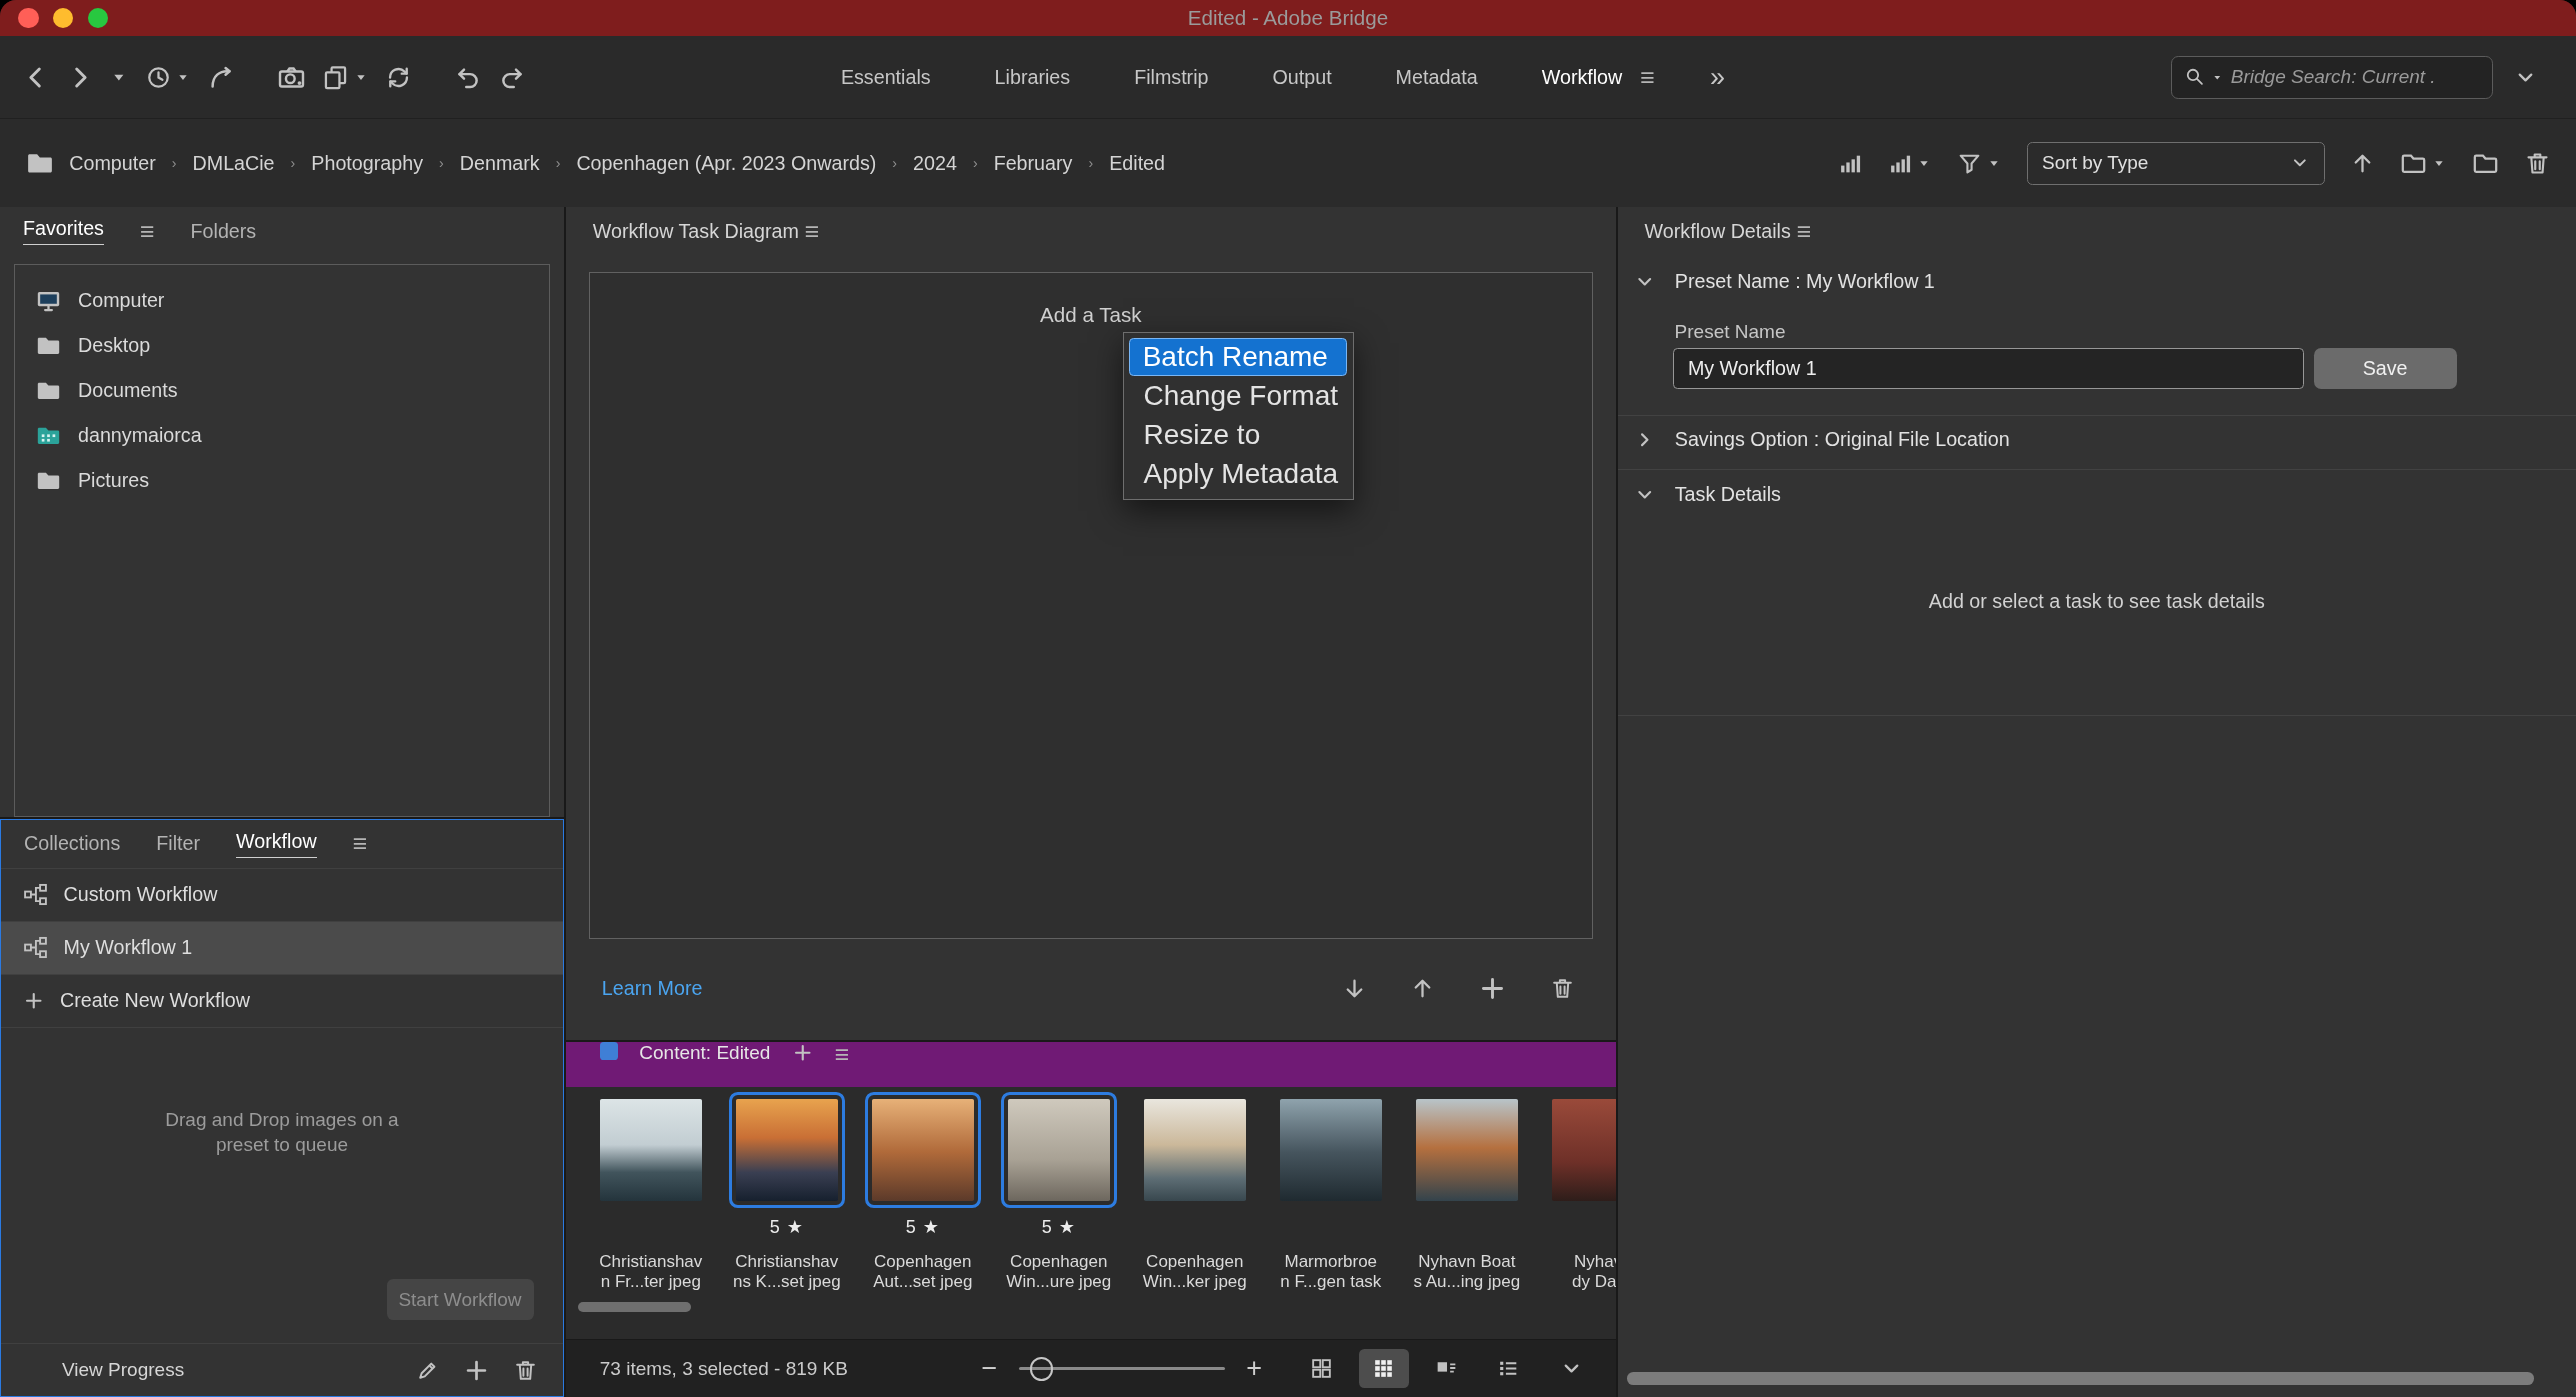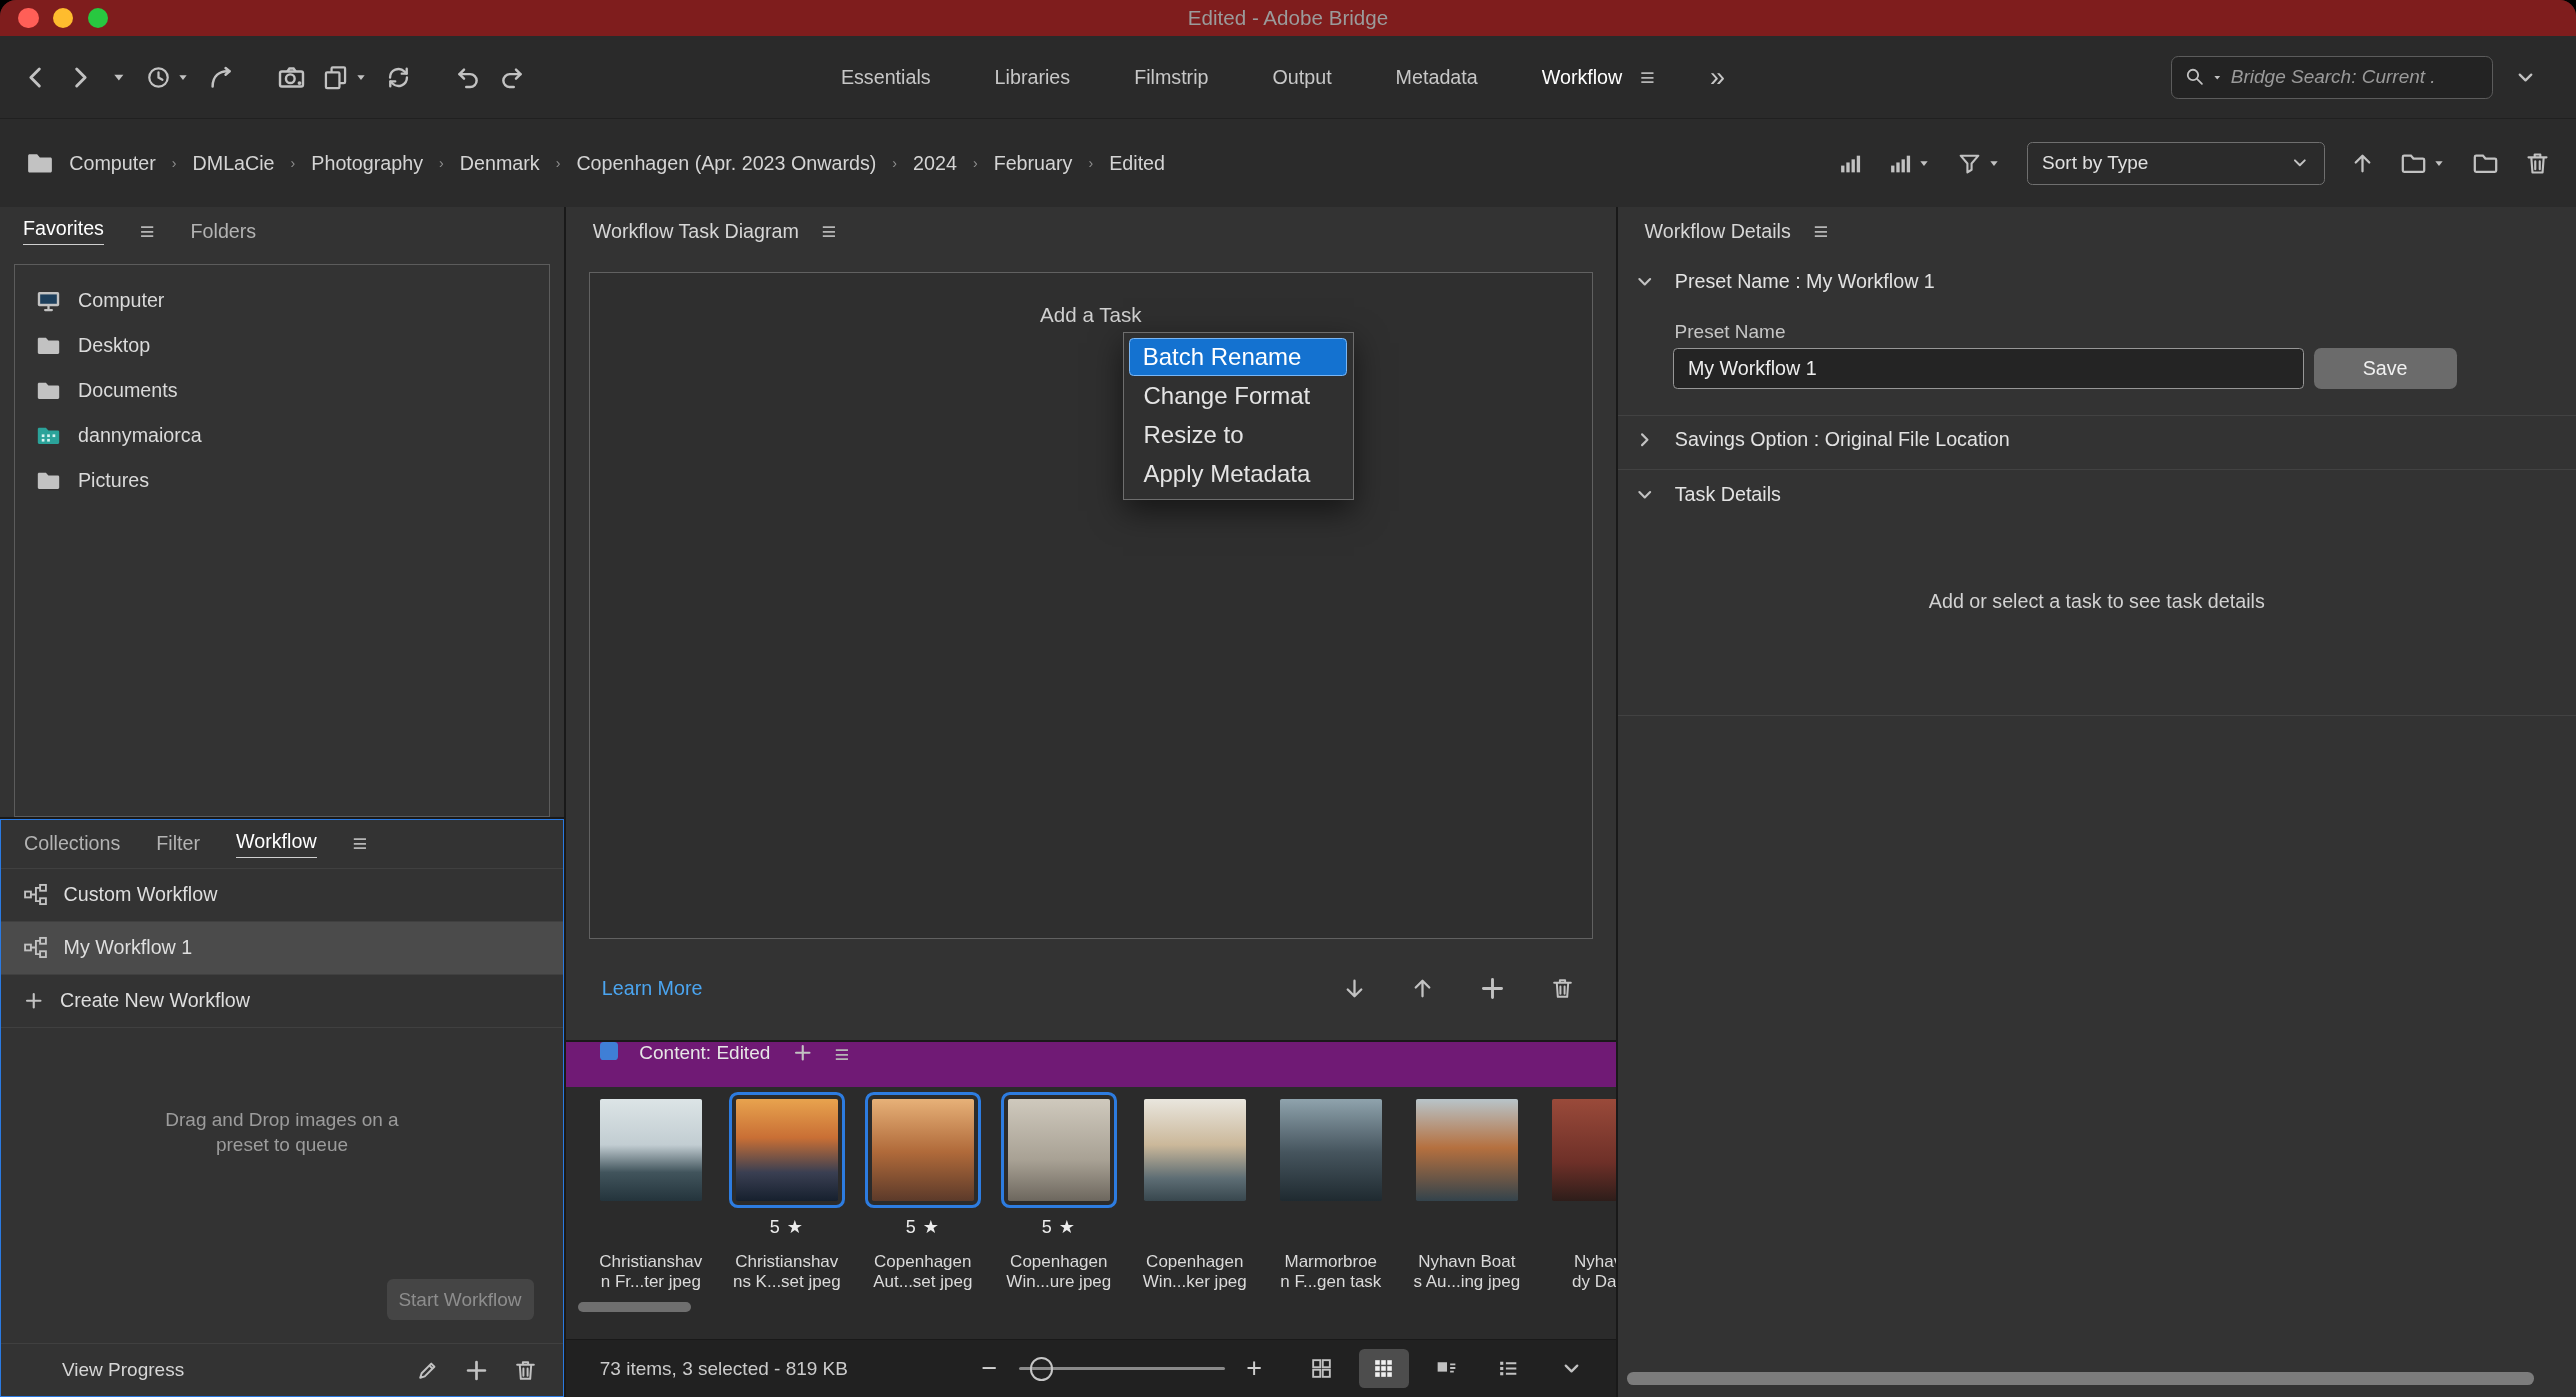--- a/index.html
+++ b/index.html
@@ -55,25 +55,25 @@
   .wf-list{border-top:0.9px solid #404040;}
   .wf-item{height:52px;display:flex;align-items:center;gap:16px;padding-left:21.5px;font-size:19.7px;color:#dedede;border-bottom:0.9px solid #404040;}
   .wf-item.selected{background:#4b4b4b;}
   .wf-hint{margin-top:79px;text-align:center;color:#9c9c9c;font-size:19px;line-height:25px;}
   .start-btn{position:absolute;right:29.5px;bottom:76px;width:147px;height:41px;background:#454545;color:#8d8d8d;border:none;border-radius:6.3px;font-size:19px;font-family:inherit;}
   .wf-footer{position:absolute;left:0;right:0;bottom:0;height:52px;border-top:0.9px solid #404040;display:flex;align-items:center;padding:0 25px;}
   .wf-footer .vp{font-size:19px;color:#d6d6d6;margin-left:36px;}
   .wf-footer .ficons{margin-left:auto;display:flex;align-items:center;gap:23px;}
   
   .diagram-panel{height:833px;background:#333;position:relative;flex:none;}
-  .dheader{height:48px;display:flex;align-items:center;padding-left:27px;gap:23px;color:#d6d6d6;font-size:19.7px;}
+  .dheader{height:48px;display:flex;align-items:center;padding-left:27px;gap:6px;color:#d6d6d6;font-size:19.7px;}
   .canvas{position:absolute;left:23px;top:65px;width:1002px;height:665px;background:#2f2f2f;border:0.9px solid #616161;}
   .add-task{position:absolute;top:30px;left:0;right:0;text-align:center;color:#cfcfcf;font-size:20.6px;}
   .task-menu{position:absolute;left:533px;top:59px;width:218px;background:#303030;border:0.9px solid #6e6e6e;box-shadow:0 10.7px 30px rgba(0,0,0,.55);padding:5.4px;}
-  .menu-item{height:39px;display:flex;align-items:center;padding-left:14.3px;color:#e4e4e4;font-size:24px;}
+  .menu-item{height:39px;display:flex;align-items:center;padding-left:14.3px;color:#e4e4e4;font-size:28px;}
   .menu-item.highlighted{background:#1472d0;border:1.8px solid #79b6f5;border-radius:4.5px;color:#fff;padding-left:12.5px;height:36px;}
   .learn-row{position:absolute;top:767px;left:36px;right:41px;display:flex;align-items:center;}
   .learn{color:#4ba5f0;font-size:19.7px;text-decoration:none;}
   .dg-icons{margin-left:auto;display:flex;align-items:center;gap:43px;}
   
   .content-panel{flex:1;background:#2b2b2b;display:flex;flex-direction:column;}
   .cheader{height:45px;background:#701a75;display:flex;align-items:flex-start;padding-left:34px;gap:21.5px;flex:none;}
   .blue-sq{width:18px;height:18px;background:#3f7fd6;border-radius:3.6px;}
   .ctitle{font-size:19px;color:#e6e6e6;}
   .thumbs{flex:1;display:flex;align-items:flex-start;padding:12.5px 0 0 34px;gap:34px;overflow:hidden;position:relative;}

